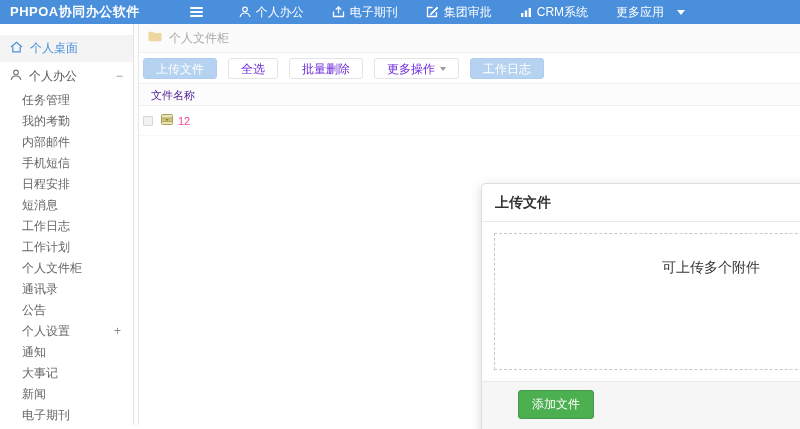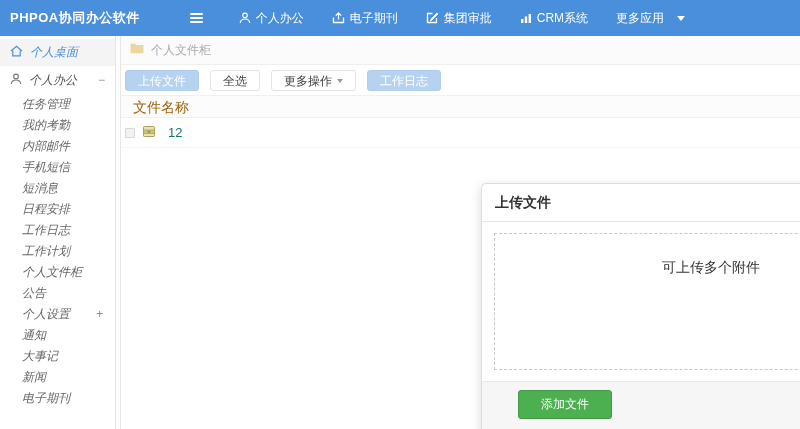--- a/index.html
+++ b/index.html
@@ -1,35 +1,35 @@
 <!DOCTYPE html>
 <html><head>
 <meta charset="utf-8">
 <style>
   * { margin:0; padding:0; box-sizing:border-box; }
   html,body { width:800px; height:429px; overflow:hidden; background:#fff;
     font-family:"Liberation Sans","DejaVu Sans",sans-serif; }
   .app { position:relative; width:800px; height:429px; overflow:hidden; }
 
   
-  .topbar { height:36px; background:#4a8fdb; display:flex; align-items:center; color:#fff; }
+  .topbar { height:24px; background:#4a8fdb; display:flex; align-items:center; color:#fff; }
   .brand { font-size:13px; font-weight:700; padding:0 10px; letter-spacing:.5px; white-space:nowrap; }
   .hamburger { margin-left:36px; display:flex; flex-direction:column; gap:2px; cursor:pointer; padding:4px; }
   .hamburger span { display:block; width:13px; height:2px; background:#fff; border-radius:1px; }
   .nav-items { display:flex; align-items:center; margin-left:18px; }
   .nav-item { display:flex; align-items:center; gap:5px; padding:0 14px; font-size:12px; color:#fff;
     height:28px; cursor:pointer; white-space:nowrap; }
   .nav-item svg { display:block; }
   .caret-down { width:0; height:0; border-left:4px solid transparent; border-right:4px solid transparent;
     border-top:5px solid #fff; margin-left:8px; }
 
   
   .shell { display:flex; height:401px; }
-  .sidebar { width:116px; background:#fff; border-right:1px solid #e4e4e4; overflow:hidden;
-    padding-top:3px; flex:none;font-style:italic; }
+  .sidebar { width:134px; background:#fff; border-right:1px solid #e4e4e4; overflow:hidden;
+    padding-top:11px; flex:none; }
   .gutter { width:5px; background:#fdfdfd; border-right:1px solid #e7e7e7; flex:none; }
   .main { flex:1; background:#fff; min-width:0; }
 
   
   .side-top { display:flex; align-items:center; gap:7px; height:27px; padding:0 10px;
     font-size:12px; color:#4a90db; background:#f4f4f4; cursor:pointer; }
   .side-group { position:relative; display:flex; align-items:center; gap:7px; height:28px;
     padding:0 10px; font-size:12px; color:#555; cursor:pointer; }
   .side-group .indicator { position:absolute; right:10px; color:#999; font-size:12px; }
   .side-sub { list-style:none; }
@@ -37,42 +37,42 @@
     font-size:12px; color:#666; cursor:pointer; white-space:nowrap; }
   .side-sub li .indicator { position:absolute; right:12px; color:#888; font-size:12px; }
 
   
   .content-header { height:29px; display:flex; align-items:center; gap:7px; padding:0 9px;
     background:#fbfbfb; border-bottom:1px solid #efefef; font-size:12px; color:#aaa; }
   .toolbar { display:flex; align-items:center; gap:11px; padding:5px 0 4px 4px; background:#fff; }
   .btn { height:21px; font-size:12px; border-radius:3px; padding:0 12px; cursor:pointer;
     display:inline-flex; align-items:center; gap:5px; line-height:1; }
   .btn-primary-light { background:#b5d2f1; border:1px solid #aecdf0; color:#fff; }
-  .btn-default { background:#fff; border:1px solid #e3e3e3; color:#404040; }
+  .btn-default { background:#fff; border:1px solid #e3e3e3; color:#6d28d9; }
   .btn .caret { width:0; height:0; border-left:3.5px solid transparent; border-right:3.5px solid transparent;
     border-top:4px solid #999; }
   .table-head { height:23px; line-height:22px; background:#fcfcfc; border-top:1px solid #f0f0f0;
-    border-bottom:1px solid #f0f0f0; padding-left:12px; font-size:14px; color:#a16207; }
+    border-bottom:1px solid #f0f0f0; padding-left:12px; font-size:11px; color:#4c1d95; }
   .file-row { height:30px; display:flex; align-items:center; padding-left:2px;
     border-bottom:1px solid #f7f7f7; cursor:default; }
   .checkbox { width:10px; height:10px; background:#f2f2f2; border:1px solid #d7d7d7;
     border-radius:1px; margin:0 7px 0 2px; cursor:pointer; flex:none; }
-  .file-name { font-size:13px; color:#0f766e; margin-left:12px; }
+  .file-name { font-size:11px; color:#ec4899; margin-left:4px; }
 
   
   .modal { position:absolute; left:481px; top:183px; width:460px; height:300px; background:#fff;
     border:1px solid #ddd; border-radius:5px; box-shadow:0 3px 12px rgba(0,0,0,.15); overflow:hidden; }
   .modal-header { padding:9px 13px; border-bottom:1px solid #e8e8e8; }
   .modal-title { font-size:14px; font-weight:700; color:#333; }
   .modal-body { padding:11px 12px; }
   .dropzone { border:1px dashed #c8c8c8; height:137px; text-align:center; padding-top:24px; }
   .dropzone-text { font-size:14px; font-weight:400; color:#333; }
   .modal-footer { background:#f6f6f6; border-top:1px solid #e9e9e9; padding:8px 0 40px 36px; }
   .btn-green { background:#4caf50; border:1px solid #459a49; color:#fff; font-size:12px;
-    padding:5px 22px; border-radius:3px; cursor:pointer; }
+    padding:5px 13px; border-radius:3px; cursor:pointer; }
 
   svg { flex:none; }
 </style>
 </head>
 <body>
 
 <div class="app">
 
   <div class="topbar">
     <div class="brand">PHPOA协同办公软件</div>
@@ -146,25 +146,26 @@
             </svg>
         </span>
         <span>个人办公</span>
         <span class="indicator">−</span>
       </div>
       <ul class="side-sub">
         <li><span>任务管理</span></li>
         <li><span>我的考勤</span></li>
         <li><span>内部邮件</span></li>
         <li><span>手机短信</span></li>
+        <li><span>日程安排</span></li>
         <li><span>短消息</span></li>
-        <li><span>日程安排</span></li>
         <li><span>工作日志</span></li>
         <li><span>工作计划</span></li>
         <li><span>个人文件柜</span></li>
+        <li><span>通讯录</span></li>
         <li><span>公告</span></li>
         <li>
           <span>个人设置</span>
           <span class="indicator">+</span>
         </li>
         <li><span>通知</span></li>
         <li><span>大事记</span></li>
         <li><span>新闻</span></li>
         <li><span>电子期刊</span></li>
       </ul>
@@ -183,20 +184,23 @@
       </div>
 
       <div class="toolbar">
         <button class="btn btn-primary-light">
             <span>上传文件</span>
           </button>
         <button class="btn btn-default">
             <span>全选</span>
           </button>
         <button class="btn btn-default">
+            <span>批量删除</span>
+          </button>
+        <button class="btn btn-default">
           <span>更多操作</span>
           <span class="caret"></span>
         </button>
         <button class="btn btn-primary-light">
             <span>工作日志</span>
           </button>
       </div>
 
       <div class="table-head">
         <span>文件名称</span>

